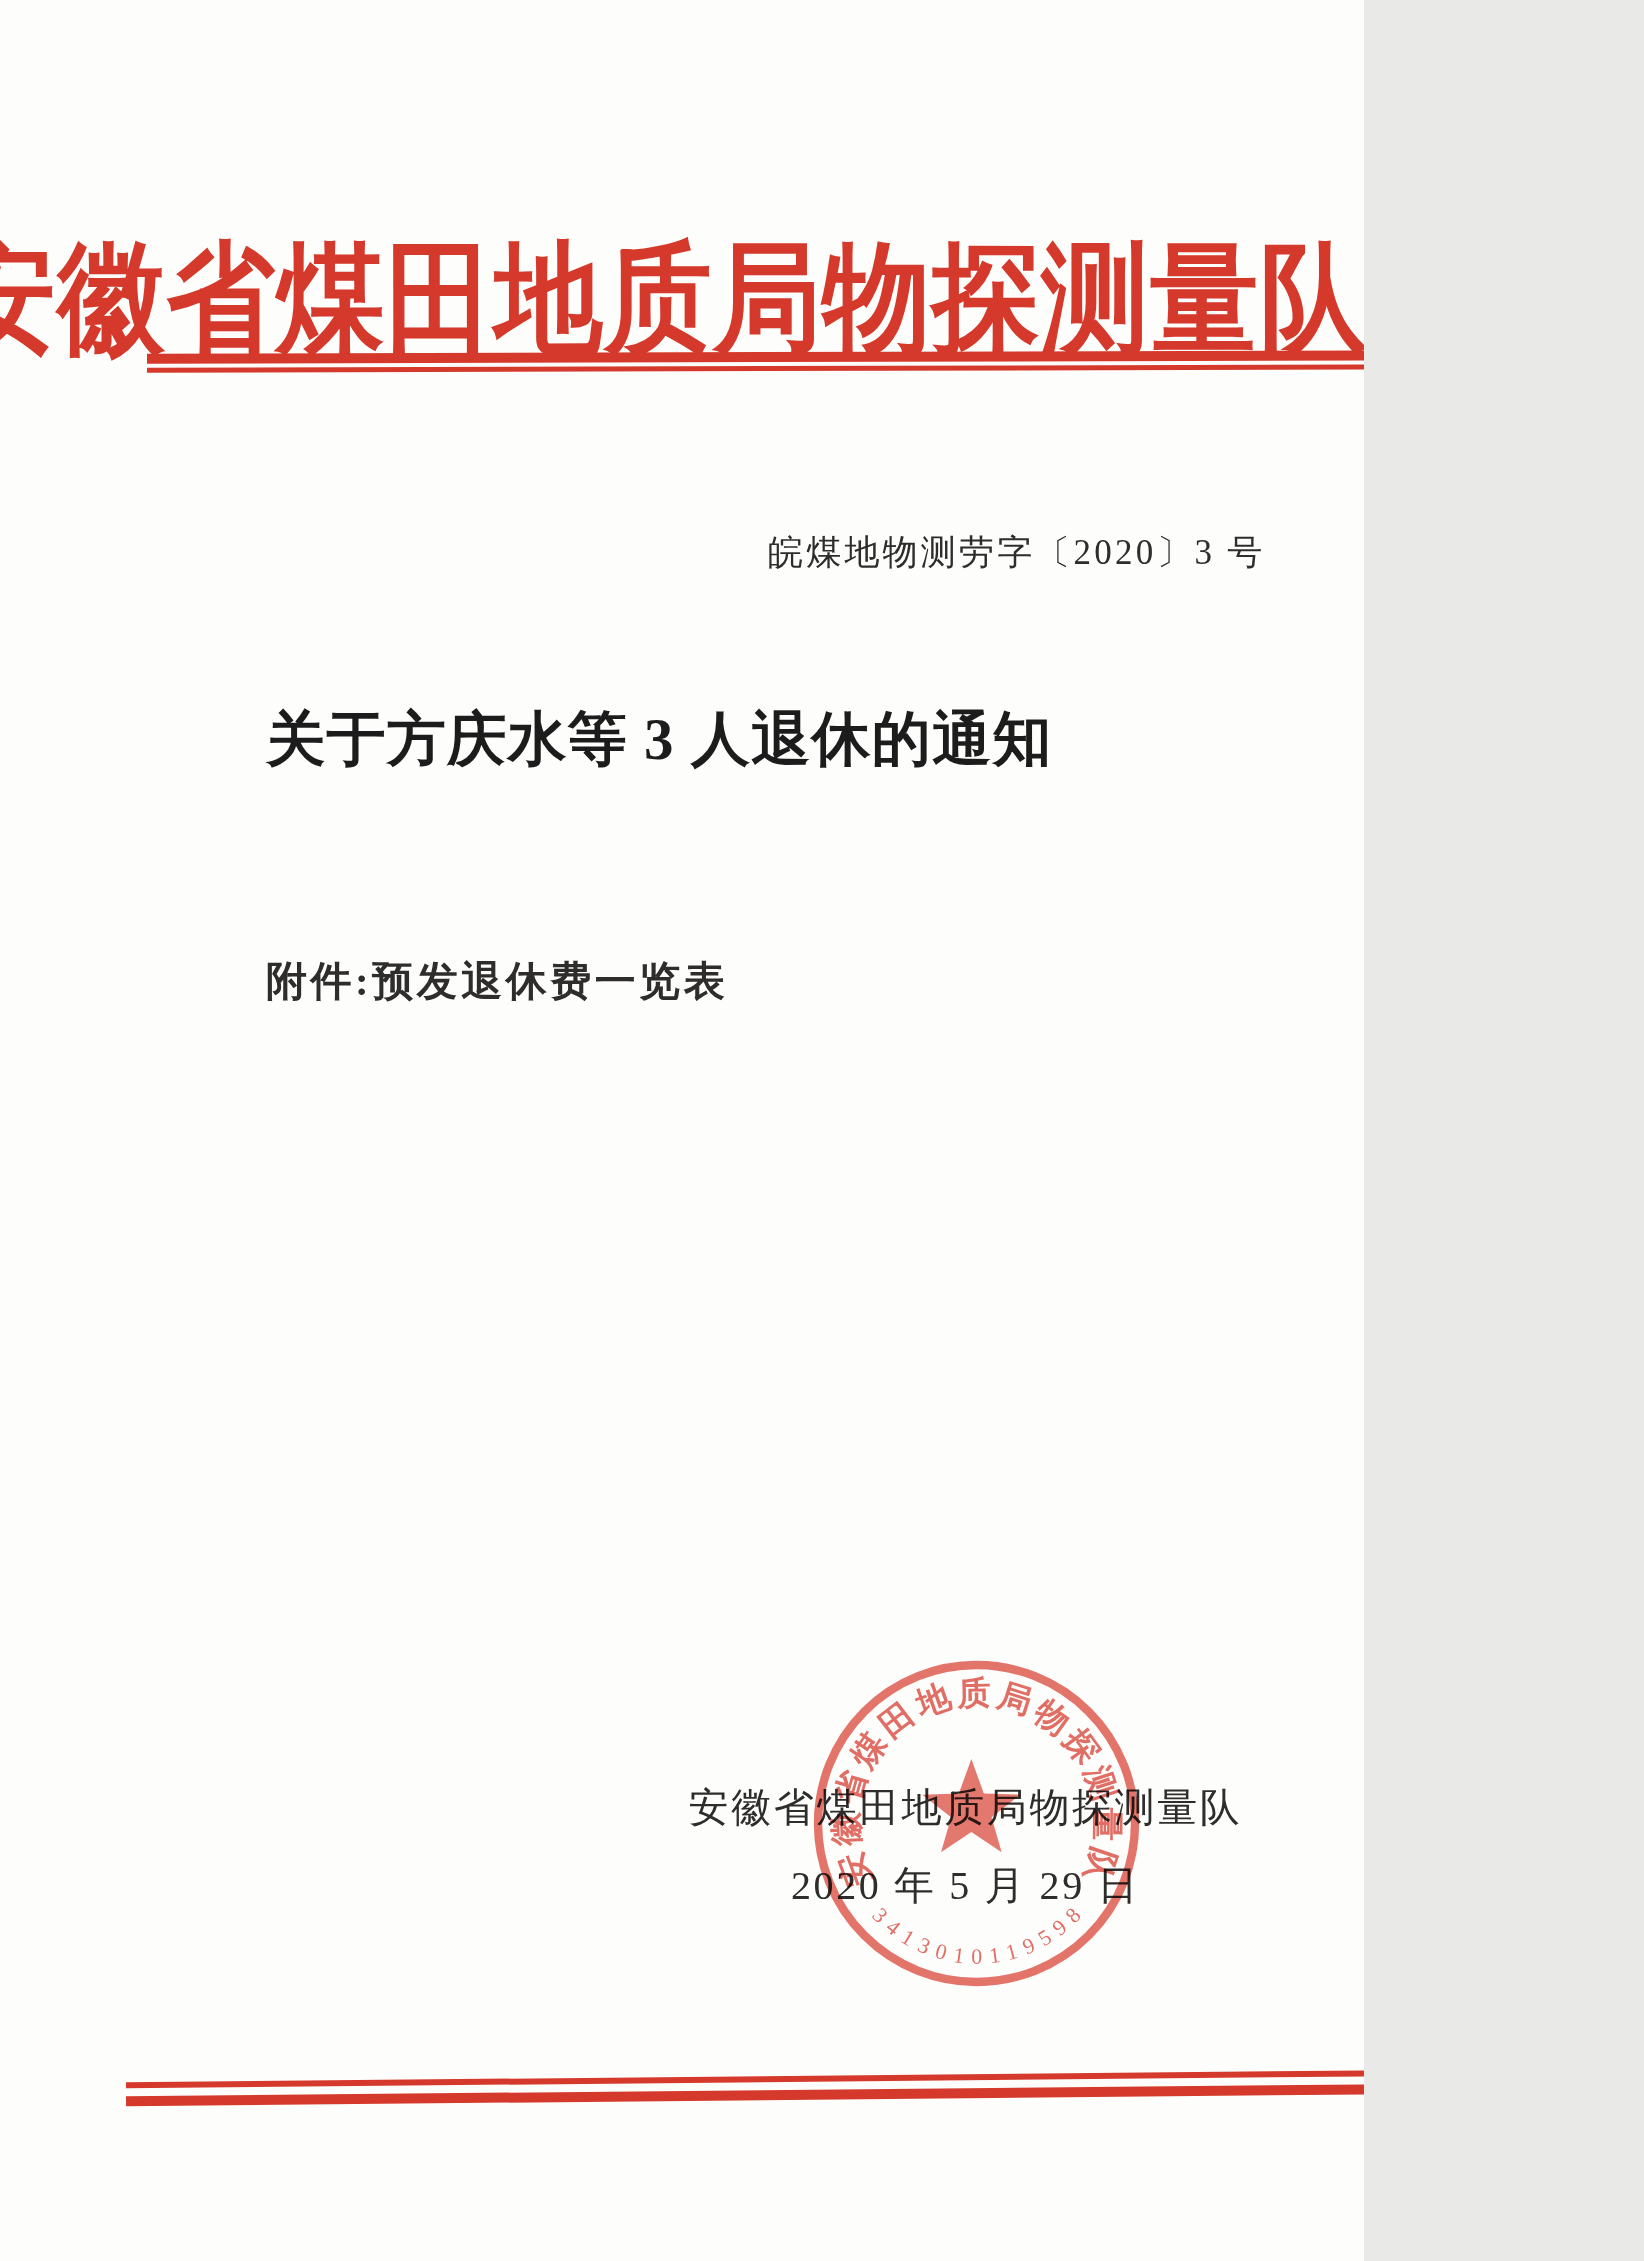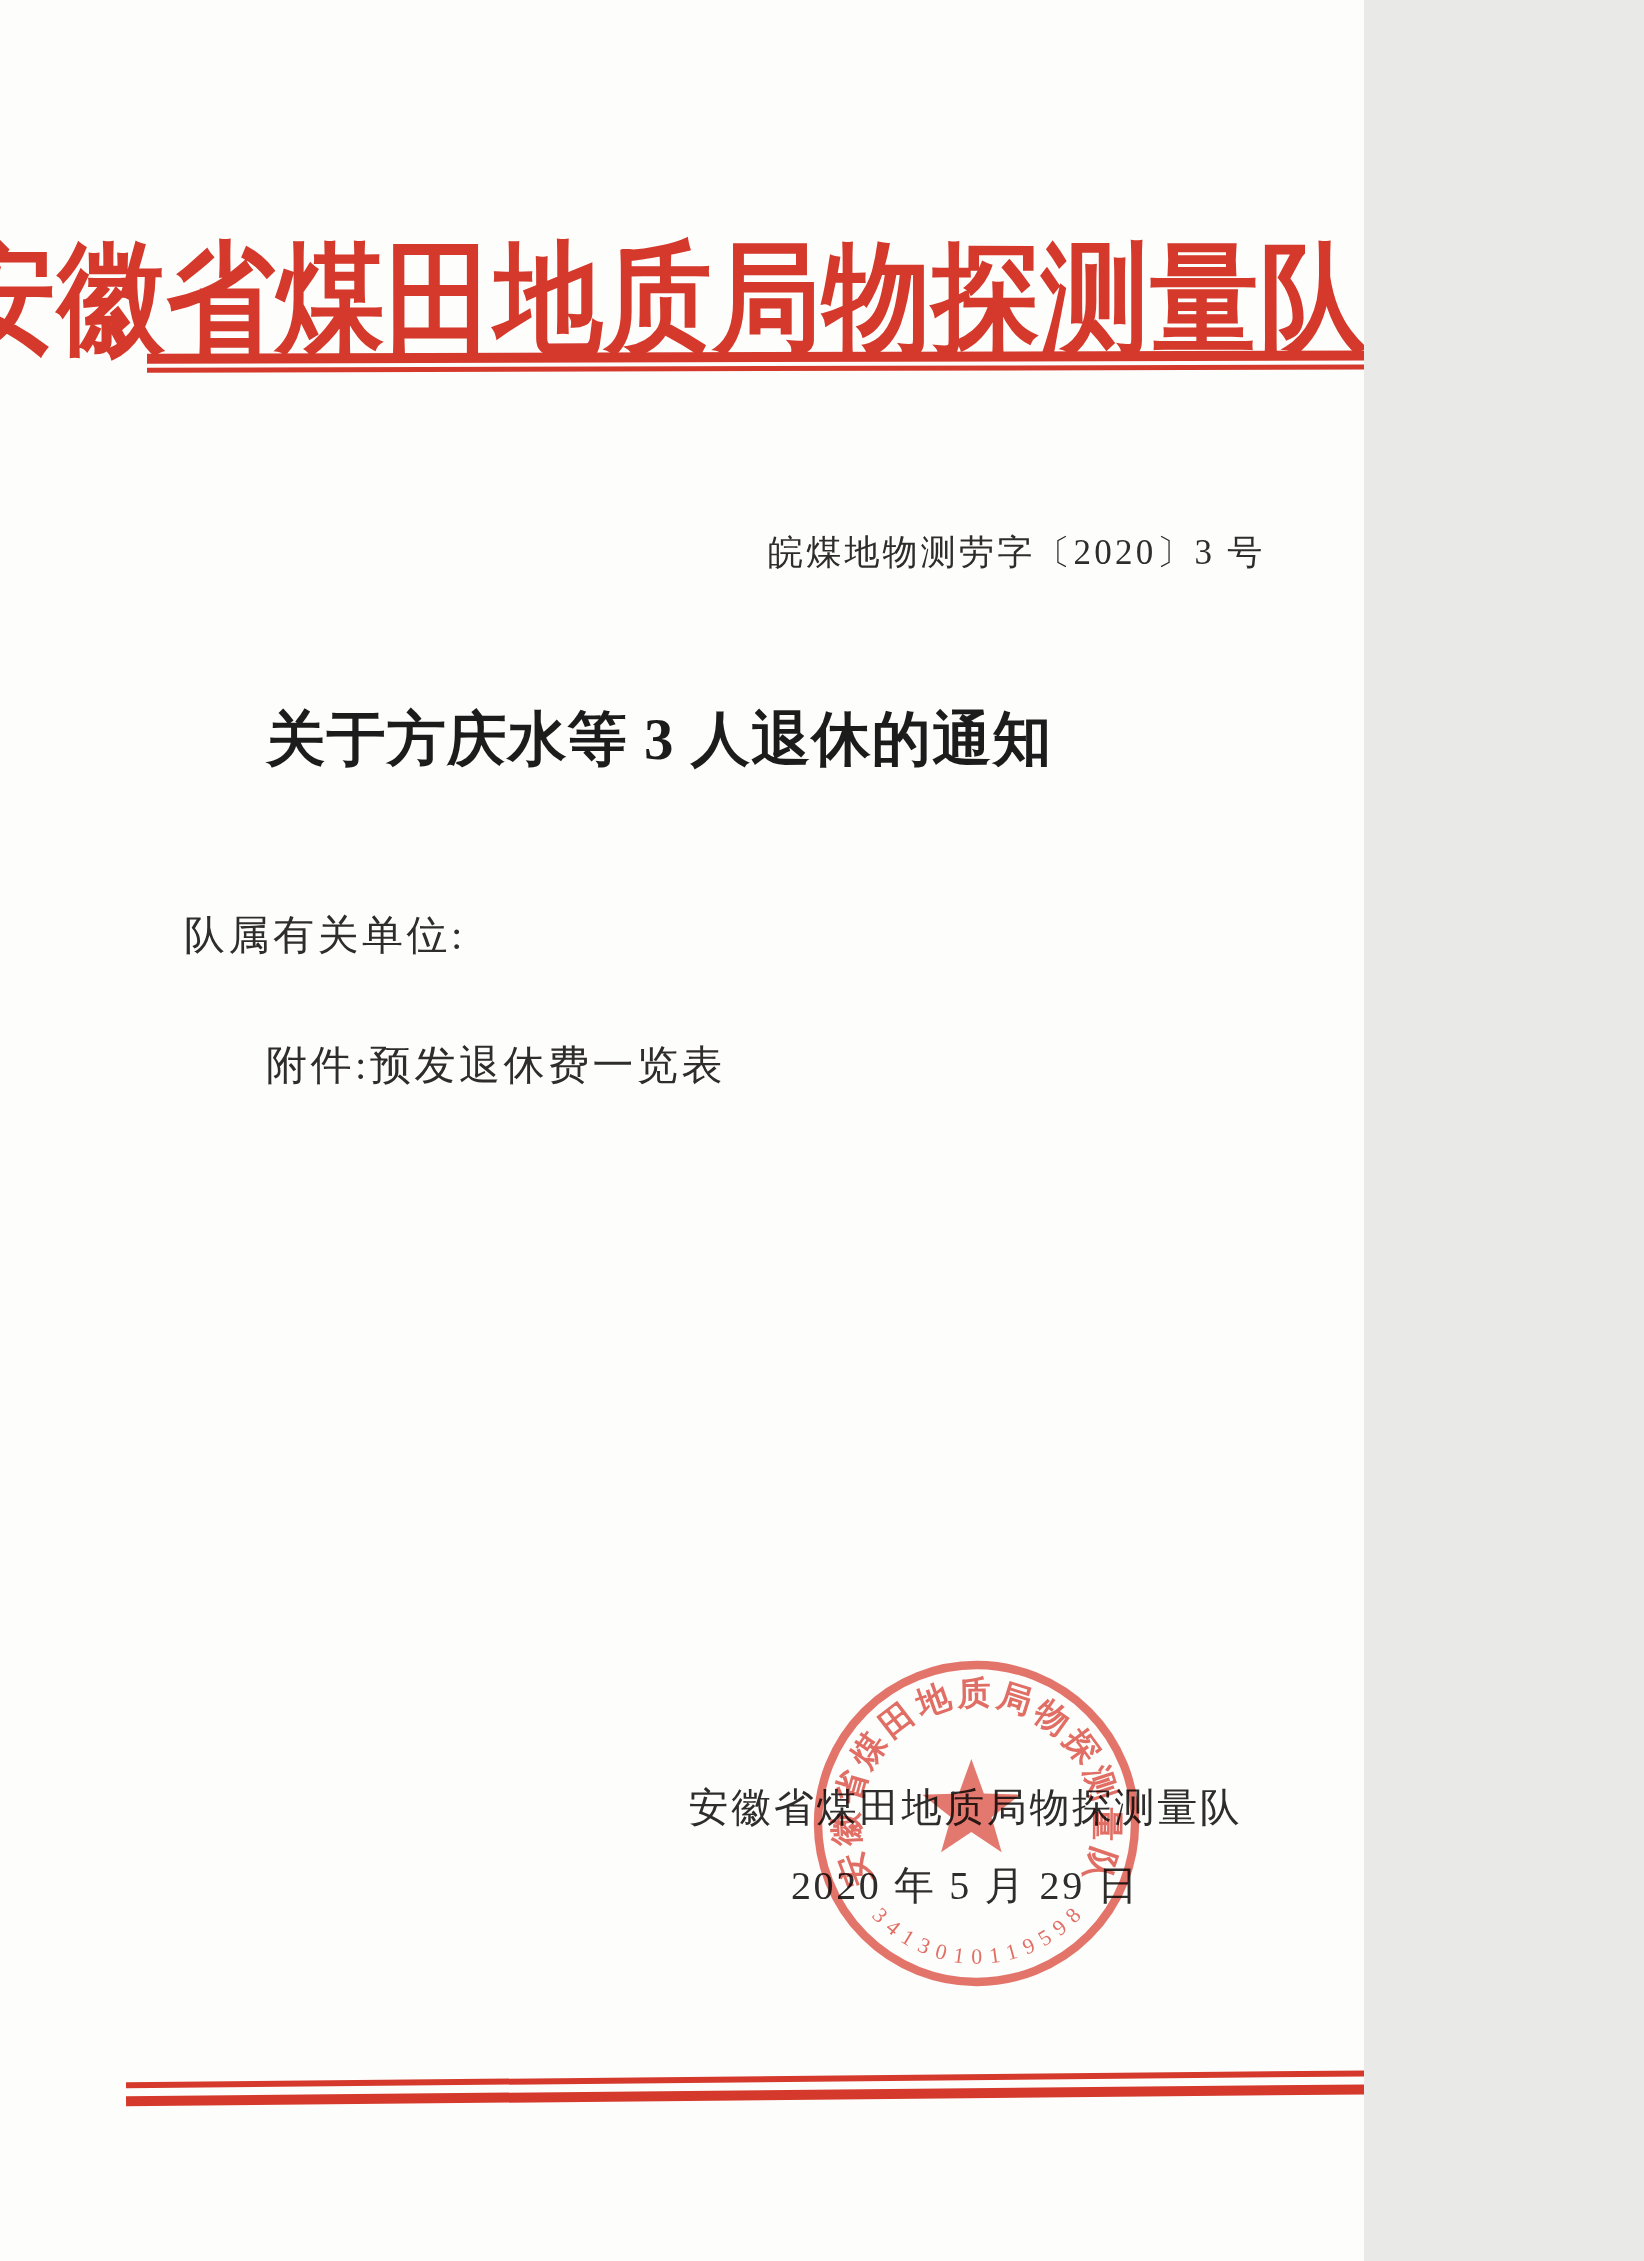--- a/index.html
+++ b/index.html
@@ -44,21 +44,21 @@
     color:#1c1c1c;
   }
   .body-block{
     position:absolute; top:893px; left:184px; width:1282px;
     font-size:41px; line-height:84px; letter-spacing:3.5px;
     color:var(--ink);
     text-align:justify; text-justify:inter-character;
   }
   .body-block p{margin:0;}
   .para{text-indent:2em;}
-  .attachment{text-indent:2em; margin-top:46px !important;}
+  .attachment{text-indent:2em; margin-top:46px !important;font-weight:bold;}
   .sig-block{
     position:absolute; top:1766px; left:688px; width:555px;
     text-align:center;
     font-size:40px; line-height:84px; letter-spacing:2.6px;
     color:var(--ink); white-space:nowrap;
   }
   .sig-date{margin-top:-6.4px;}
   .seal{
     position:absolute; left:809px; top:1656px;
     width:335px; height:335px;
@@ -75,21 +75,20 @@
   <div class="org-title">安徽省煤田地质局物探测量队</div>
 
   <div class="rule rule-top-thick"></div>
   <div class="rule rule-top-thin"></div>
 
   <div class="doc-number">皖煤地物测劳字〔2020〕3 号</div>
 
   <h1 class="doc-title">关于方庆水等 3 人退休的通知</h1>
 
   <div class="body-block">
-    <p class="salutation">队属有关单位:</p>
     <p class="attachment">附件:预发退休费一览表</p>
   </div>
 
   <div class="sig-block">
     <div class="sig-name">安徽省煤田地质局物探测量队</div>
     <div class="sig-date">2020 年 5 月 29 日</div>
   </div>
 
   <svg class="seal" viewBox="-260 -260 520 520" xmlns="http://www.w3.org/2000/svg">
     <defs>

